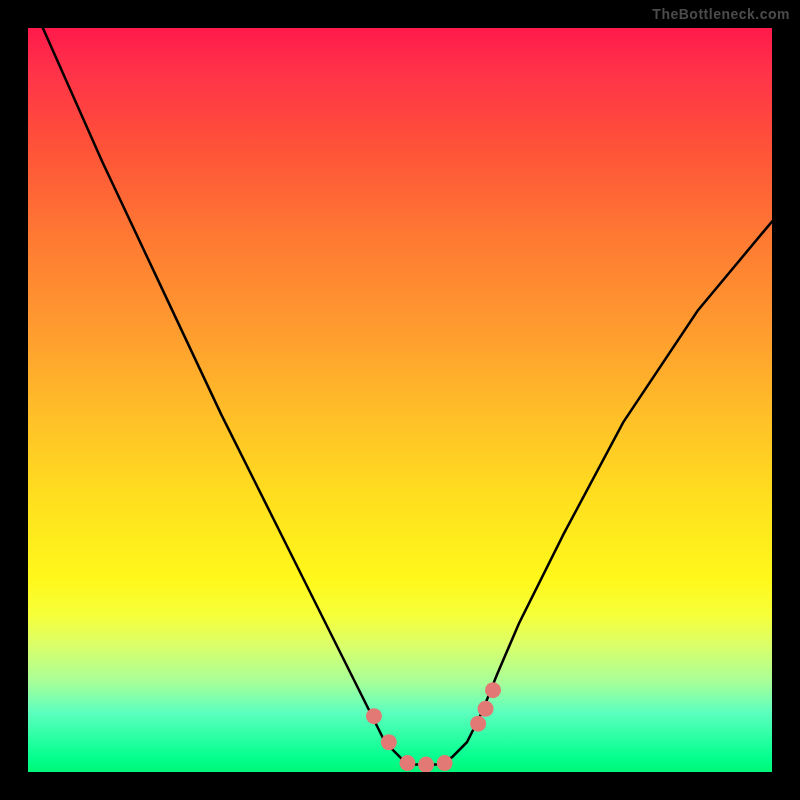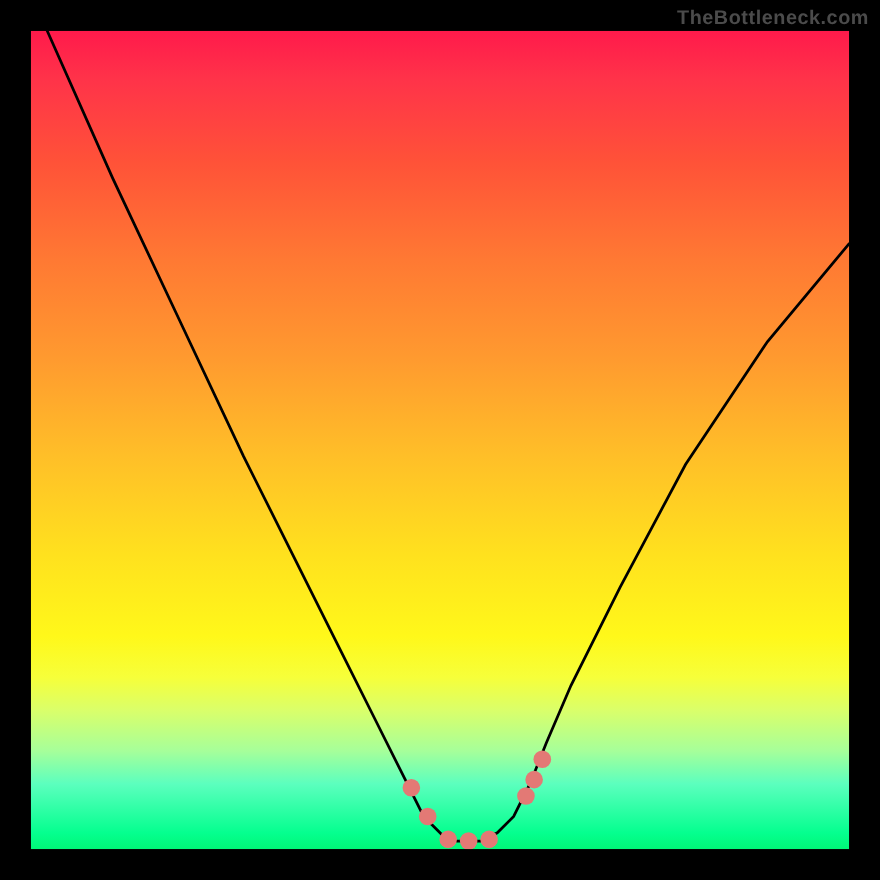--- a/index.html
+++ b/index.html
@@ -46,21 +46,21 @@
       #5cffbe 92%,
       #05ff8f 98%,
       #00f777 100%
     );
   }
   .watermark {
     position: absolute;
     top: 6px;
     right: 10px;
     color: #4b4b4b;
-    font-size: 18px;
+    font-size: 14px;
     font-weight: 600;
     letter-spacing: 0.5px;
   }
   .curve-svg {
     position: absolute;
     inset: 0;
     width: 100%;
     height: 100%;
   }
 </style>

